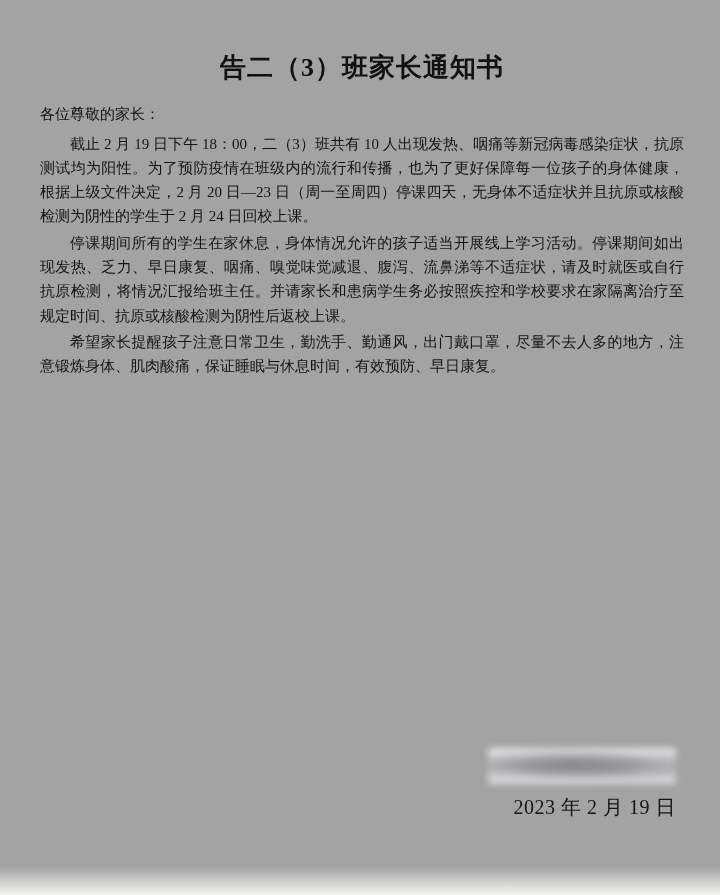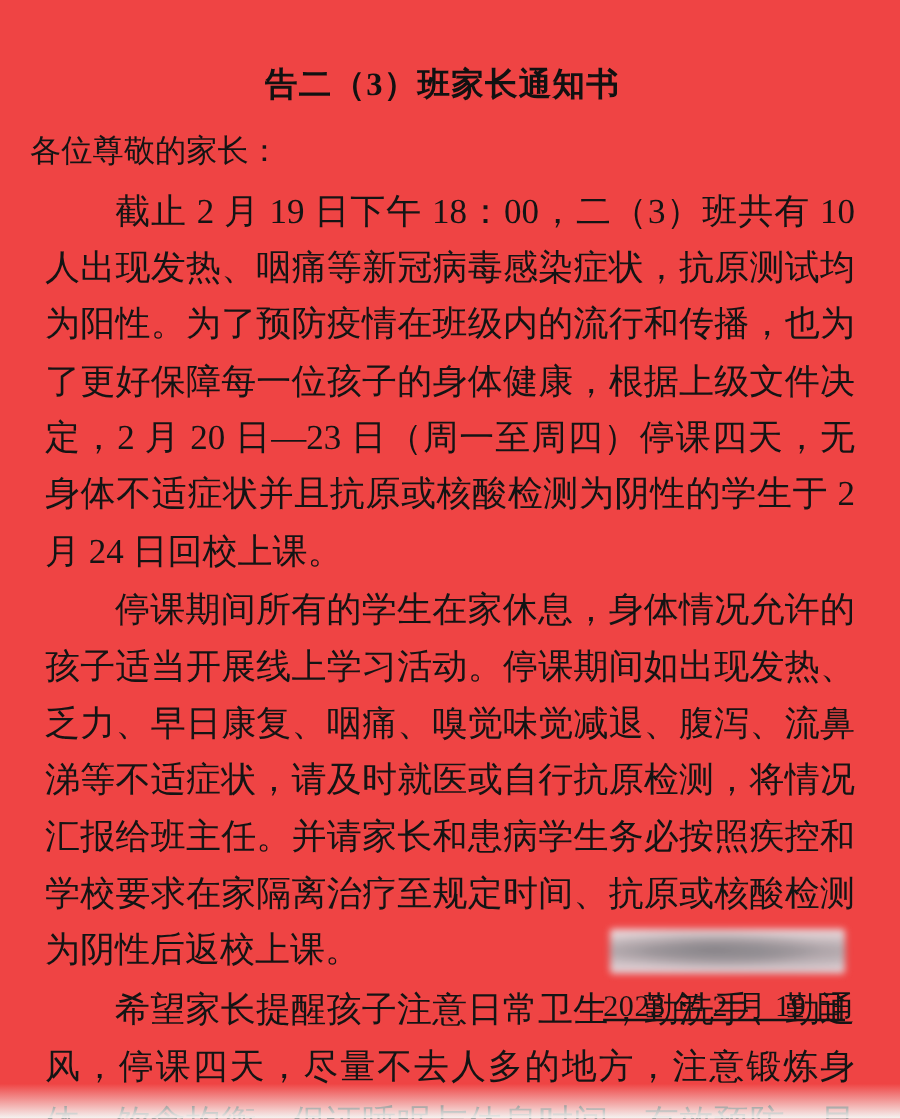--- a/index.html
+++ b/index.html
@@ -11,44 +11,44 @@
     width: 720px;
     height: 895px;
     font-family: "Liberation Serif", "DejaVu Serif", serif;
     color: #1a1a1a;
     overflow: hidden;
   }
   .page {
     position: relative;
     width: 720px;
     height: 895px;
-    background: #ef4444;
+    background: #a3a3a3;
     box-sizing: border-box;
-    padding: 38px 36px 10px 24px;
+    padding: 38px 36px 10px 40px;
   }
   .doc-title {
     text-align: center;
     font-size: 26px;
     font-weight: bold;
     letter-spacing: 1px;
     margin: 12px 0 18px 0;
     color: #111111;
   }
   .salutation {
-    font-size: 25px;
+    font-size: 15px;
     line-height: 1.5;
     margin: 0 0 6px 0;
     color: #141414;
   }
   .para {
-    font-size: 28px;
+    font-size: 15px;
     line-height: 1.62;
     text-align: justify;
     text-justify: inter-ideograph;
-    margin: 0 0 2px 12px;
+    margin: 0 0 2px 0;
     text-indent: 2em;
     color: #141414;
   }
   .signature-block {
     position: absolute;
     right: 44px;
     bottom: 74px;
     text-align: right;
   }
   .blurred-sign {
@@ -59,24 +59,23 @@
     background:
       radial-gradient(ellipse at 18% 50%, rgba(120,120,125,0.55) 0%, rgba(120,120,125,0) 62%),
       radial-gradient(ellipse at 42% 45%, rgba(95,95,100,0.50) 0%, rgba(95,95,100,0) 60%),
       radial-gradient(ellipse at 66% 55%, rgba(130,130,135,0.45) 0%, rgba(130,130,135,0) 60%),
       radial-gradient(ellipse at 88% 48%, rgba(110,110,115,0.40) 0%, rgba(110,110,115,0) 62%),
       linear-gradient(to bottom, rgba(235,235,238,0.9), rgba(225,225,230,0.9));
     filter: blur(3px);
     border-radius: 3px;
   }
   .doc-date {
-    font-size: 24px;
+    font-size: 20px;
     color: #141414;
     letter-spacing: 0.5px;
-    text-decoration: underline;
   }
   .paper-edge {
     position: absolute;
     left: 0; right: 0; bottom: 0;
     height: 28px;
     background: linear-gradient(to bottom, rgba(255,255,255,0), rgba(245,245,243,1));
     pointer-events: none;
   }
 </style>
 </head>
@@ -85,21 +84,21 @@
 <div class="page">
 
   <h1 class="doc-title">告二（3）班家长通知书</h1>
 
   <p class="salutation">各位尊敬的家长：</p>
 
   <p class="para">截止 2 月 19 日下午 18：00，二（3）班共有 10 人出现发热、咽痛等新冠病毒感染症状，抗原测试均为阳性。为了预防疫情在班级内的流行和传播，也为了更好保障每一位孩子的身体健康，根据上级文件决定，2 月 20 日—23 日（周一至周四）停课四天，无身体不适症状并且抗原或核酸检测为阴性的学生于 2 月 24 日回校上课。</p>
 
   <p class="para">停课期间所有的学生在家休息，身体情况允许的孩子适当开展线上学习活动。停课期间如出现发热、乏力、早日康复、咽痛、嗅觉味觉减退、腹泻、流鼻涕等不适症状，请及时就医或自行抗原检测，将情况汇报给班主任。并请家长和患病学生务必按照疾控和学校要求在家隔离治疗至规定时间、抗原或核酸检测为阴性后返校上课。</p>
 
-  <p class="para">希望家长提醒孩子注意日常卫生，勤洗手、勤通风，停课四天，尽量不去人多的地方，注意锻炼身体、饮食均衡，保证睡眠与休息时间，有效预防、早日康复。</p>
+  <p class="para">希望家长提醒孩子注意日常卫生，勤洗手、勤通风，出门戴口罩，尽量不去人多的地方，注意锻炼身体、肌肉酸痛，保证睡眠与休息时间，有效预防、早日康复。</p>
 
 
   <div class="signature-block">
     <div class="blurred-sign"></div>
     <div class="doc-date">2023 年 2 月 19 日</div>
   </div>
 
   <div class="paper-edge"></div>
 </div>
 

